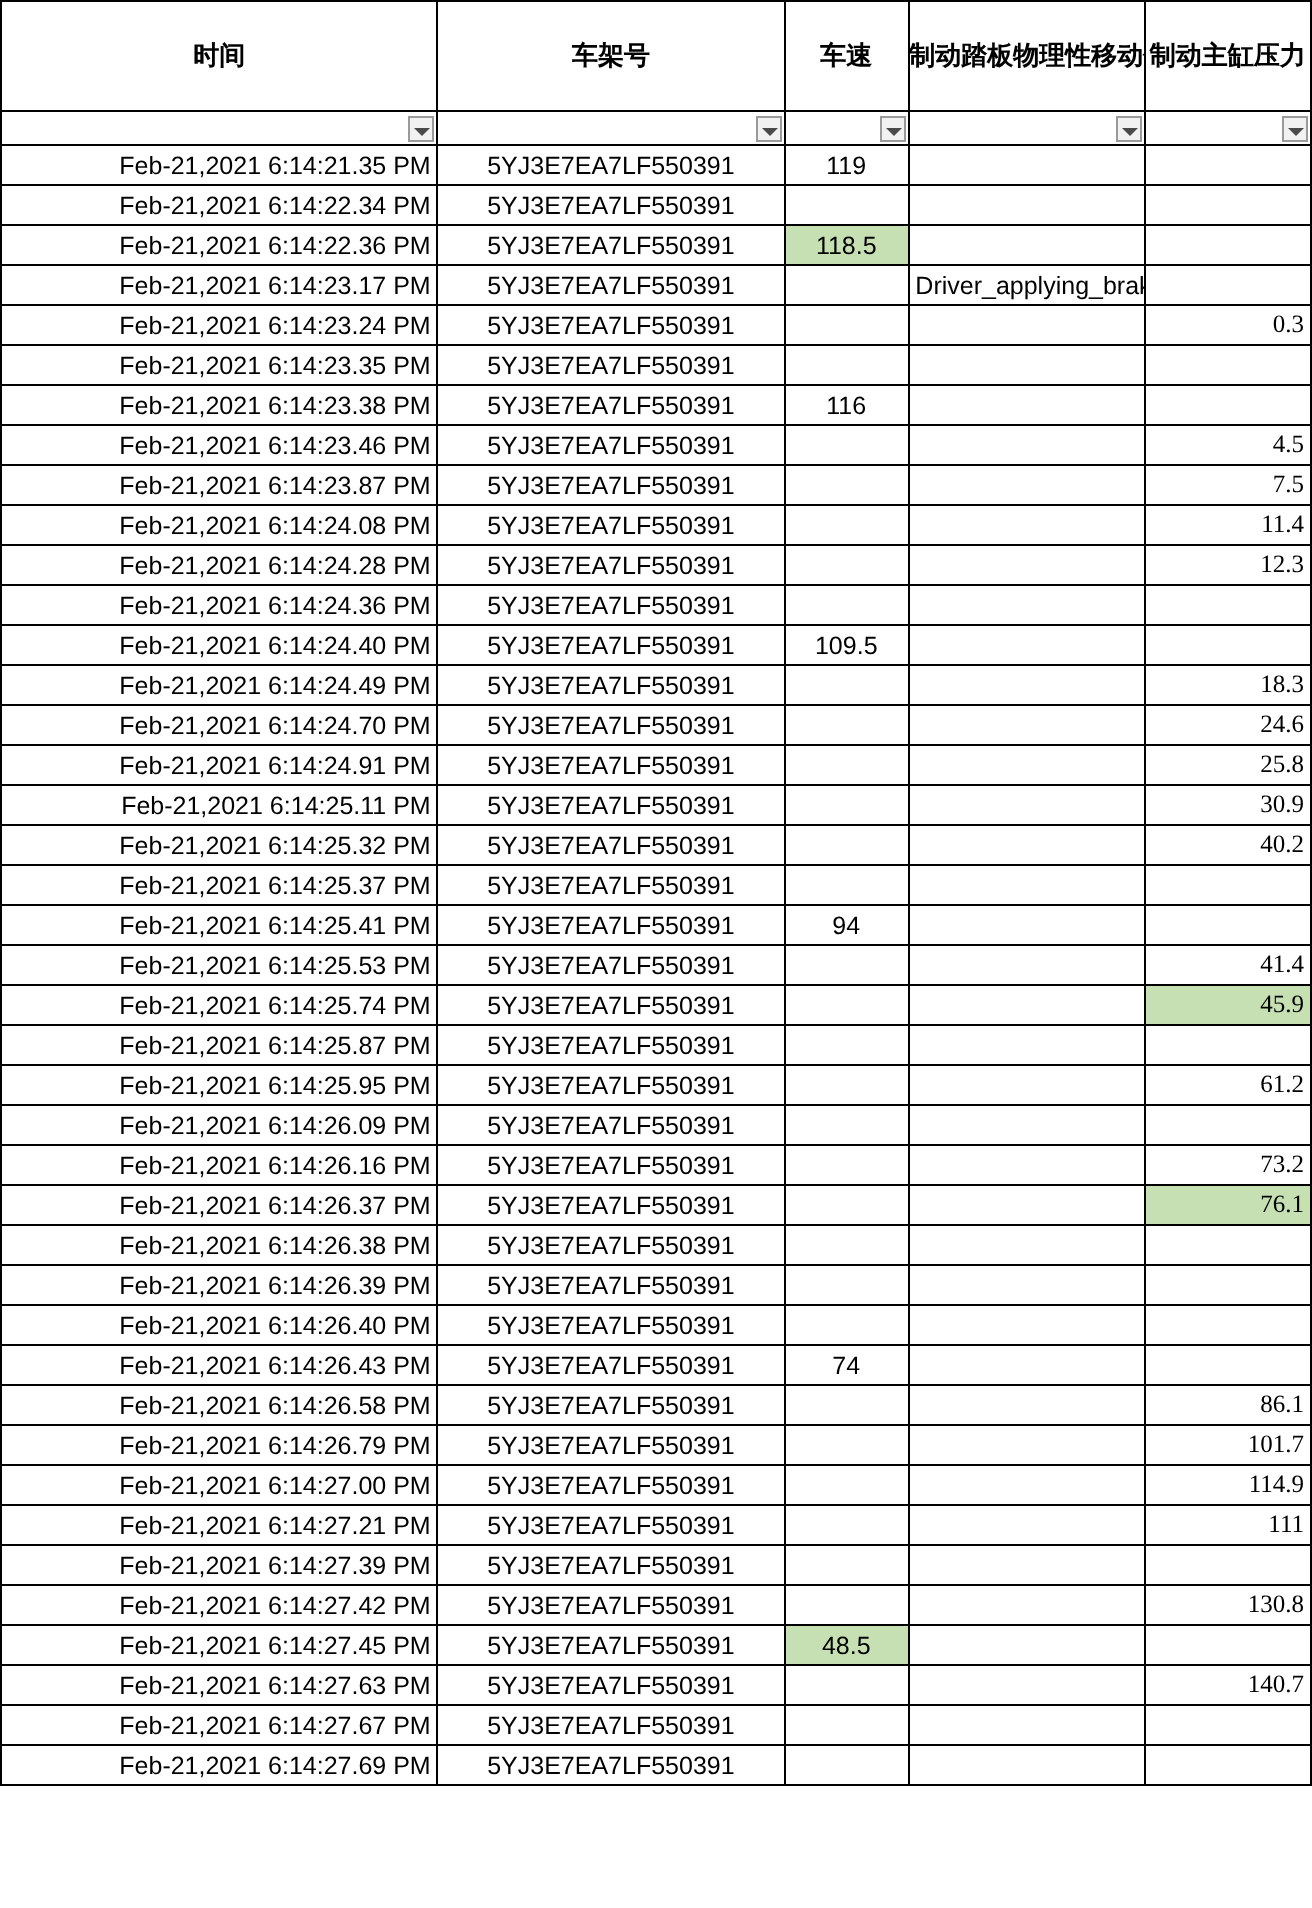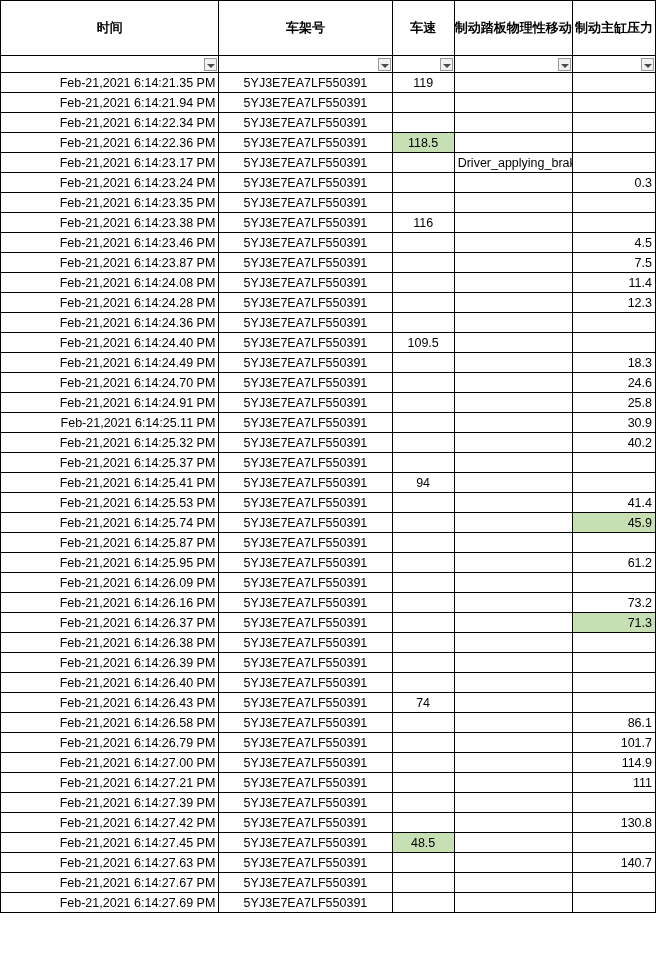--- a/index.html
+++ b/index.html
@@ -73,21 +73,21 @@
   
   tbody tr.data-row td {
     height: 19px;
     font-size: 12.5px;
     padding: 0 3px;
   }
   td.c-time { text-align: right; }
   td.c-vin  { text-align: center; }
   td.c-spd  { text-align: center; }
   td.c-ped  { text-align: left; font-size: 12px; }
-  td.c-prs  { text-align: right; }
+  td.c-prs  { text-align: right; font-family: Liberation Serif, serif; }
   .hl { background: #c6e0b4 !important; }
 
   
   col.w-time { width: 218px; }
   col.w-vin  { width: 173px; }
   col.w-spd  { width: 62px; }
   col.w-ped  { width: 118px; }
   col.w-prs  { width: 83px; }
 </style>
 </head>
@@ -140,27 +140,20 @@
     </thead>
     <tbody id="rows-body">
         <tr class="data-row">
           <td class="c-time">Feb-21,2021 6:14:21.35 PM</td>
           <td class="c-vin">5YJ3E7EA7LF550391</td>
           <td class="c-spd">119</td>
           <td class="c-ped"></td>
           <td class="c-prs"></td>
         </tr>
         <tr class="data-row">
-          <td class="c-time">Feb-21,2021 6:14:21.94 PM</td>
-          <td class="c-vin">5YJ3E7EA7LF550391</td>
-          <td class="c-spd"></td>
-          <td class="c-ped"></td>
-          <td class="c-prs"></td>
-        </tr>
-        <tr class="data-row">
           <td class="c-time">Feb-21,2021 6:14:22.34 PM</td>
           <td class="c-vin">5YJ3E7EA7LF550391</td>
           <td class="c-spd"></td>
           <td class="c-ped"></td>
           <td class="c-prs"></td>
         </tr>
         <tr class="data-row">
           <td class="c-time">Feb-21,2021 6:14:22.36 PM</td>
           <td class="c-vin">5YJ3E7EA7LF550391</td>
           <td class="c-spd hl">118.5</td>
@@ -326,21 +319,21 @@
           <td class="c-vin">5YJ3E7EA7LF550391</td>
           <td class="c-spd"></td>
           <td class="c-ped"></td>
           <td class="c-prs">73.2</td>
         </tr>
         <tr class="data-row">
           <td class="c-time">Feb-21,2021 6:14:26.37 PM</td>
           <td class="c-vin">5YJ3E7EA7LF550391</td>
           <td class="c-spd"></td>
           <td class="c-ped"></td>
-          <td class="c-prs hl">71.3</td>
+          <td class="c-prs hl">76.1</td>
         </tr>
         <tr class="data-row">
           <td class="c-time">Feb-21,2021 6:14:26.38 PM</td>
           <td class="c-vin">5YJ3E7EA7LF550391</td>
           <td class="c-spd"></td>
           <td class="c-ped"></td>
           <td class="c-prs"></td>
         </tr>
         <tr class="data-row">
           <td class="c-time">Feb-21,2021 6:14:26.39 PM</td>

